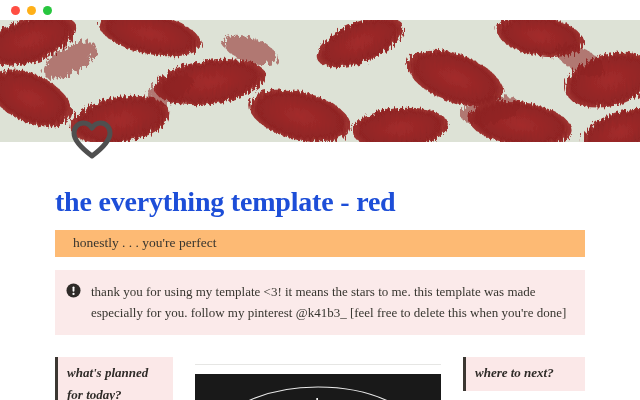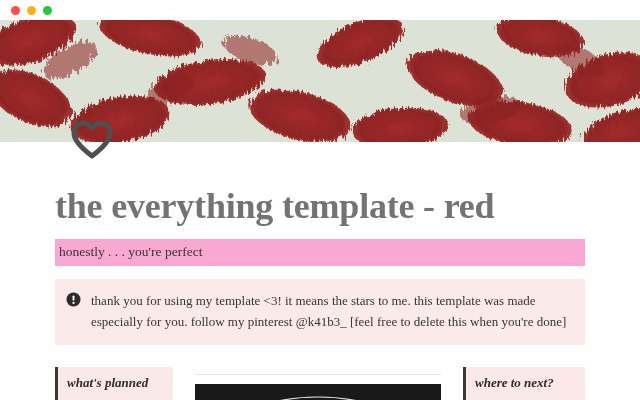--- a/index.html
+++ b/index.html
@@ -56,34 +56,34 @@
   }
   .content {
     width: 530px;
     margin: 0 auto;
     padding-top: 43px;
   }
 
   .page-title {
     font-family: "Liberation Serif", serif;
     font-weight: bold;
-    font-size: 36px;
+    font-size: 28px;
     line-height: 1.2;
-    color: #737373;
+    color: #1d4ed8;
     letter-spacing: -0.2px;
     margin-bottom: 11px;
     white-space: nowrap;
   }
 
   .subtitle {
-    background: #f9a8d4;
+    background: #fdba74;
     font-size: 13.5px;
     color: #37352f;
     line-height: 1.5;
-    padding: 3px 4px 4px 4px;
+    padding: 3px 4px 4px 18px;
     margin-bottom: 13px;
   }
 
   
   .callout {
     background: #fbeaea;
     display: flex;
     align-items: flex-start;
     padding: 11px 14px 12px 11px;
     gap: 10px;

